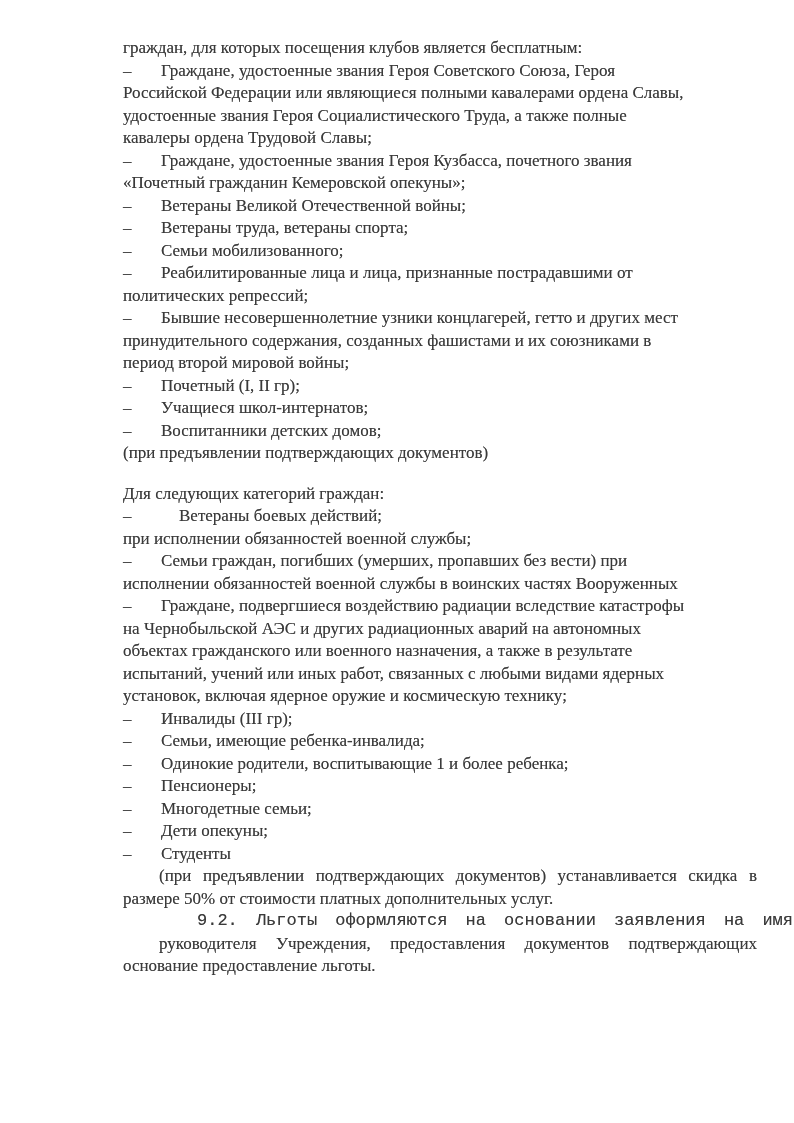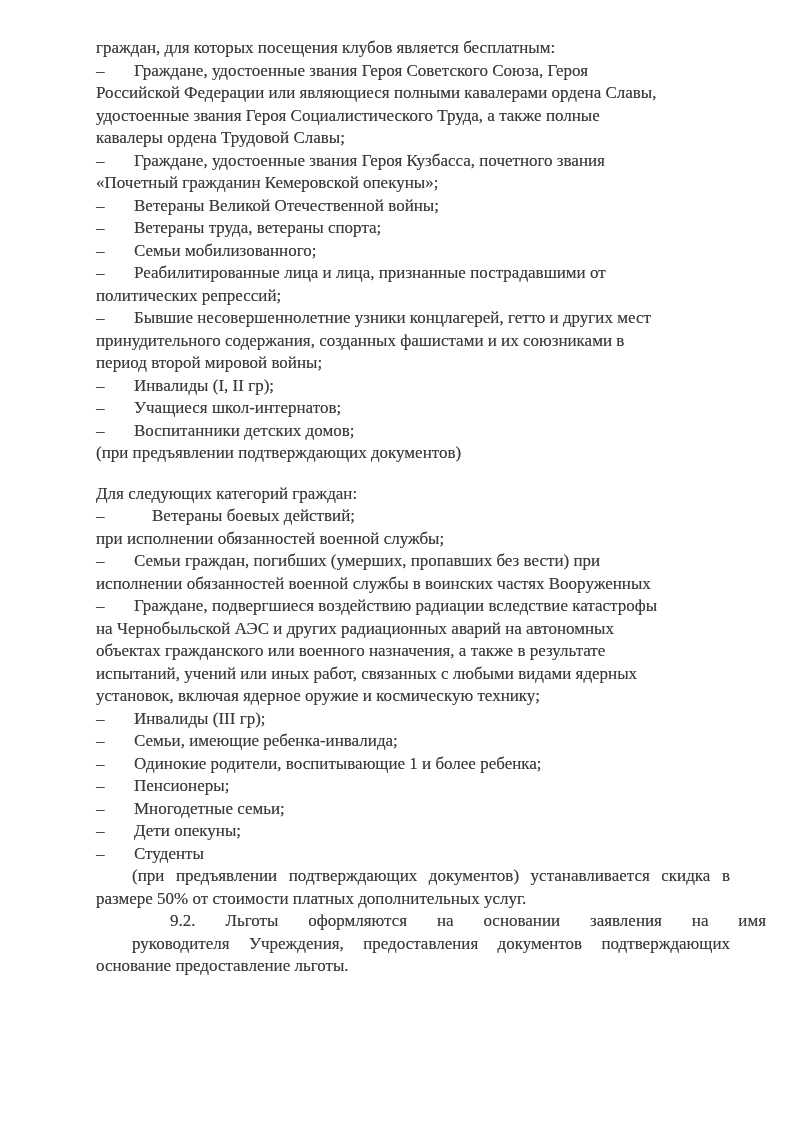--- a/index.html
+++ b/index.html
@@ -6,21 +6,21 @@
   .page{
     position:relative;
     width:794px;height:1123px;
     margin:0 auto;
     background:#ffffff;
     overflow:hidden;
     font-family:"Liberation Serif","DejaVu Serif",serif;
   }
   .doc-body{
     position:absolute;
-    left:96px;top:37px;
+    left:123px;top:37px;
     width:634px;
     font-size:17px;
     line-height:22.5px;
     color:#3a3a3a;
     text-shadow:0 0 0.5px rgba(58,58,58,0.55);
   }
   .ln{
     height:22.5px;
     white-space:nowrap;
   }
@@ -31,21 +31,21 @@
     overflow:hidden;
     margin-left:36px;
   }
   .jl::after{
     content:"";
     display:inline-block;
     width:100%;
     height:0;
     line-height:0;
   }
-  .ind{ padding-left:38px; width:596px; }
+  .ind{ padding-left:38px; width:596px;font-family:Liberation Mono, monospace; }
   .dash{
     display:inline-block;
     width:38px;
   }
   .dash.wide{ width:56px; }
   .blank{ height:18px; }
 </style>
 </head>
 <body>
 
@@ -59,21 +59,21 @@
       <div class="ln"><span class="dash">–</span><span>Граждане, удостоенные звания Героя Кузбасса, почетного звания</span></div>
       <div class="ln"><span>«Почетный гражданин Кемеровской опекуны»;</span></div>
       <div class="ln"><span class="dash">–</span><span>Ветераны Великой Отечественной войны;</span></div>
       <div class="ln"><span class="dash">–</span><span>Ветераны труда, ветераны спорта;</span></div>
       <div class="ln"><span class="dash">–</span><span>Семьи мобилизованного;</span></div>
       <div class="ln"><span class="dash">–</span><span>Реабилитированные лица и лица, признанные пострадавшими от</span></div>
       <div class="ln"><span>политических репрессий;</span></div>
       <div class="ln"><span class="dash">–</span><span>Бывшие несовершеннолетние узники концлагерей, гетто и других мест</span></div>
       <div class="ln"><span>принудительного содержания, созданных фашистами и их союзниками в</span></div>
       <div class="ln"><span>период второй мировой войны;</span></div>
-      <div class="ln"><span class="dash">–</span><span>Инвалиды (I, II гр);</span></div>
+      <div class="ln"><span class="dash">–</span><span>Почетный (I, II гр);</span></div>
       <div class="ln"><span class="dash">–</span><span>Учащиеся школ-интернатов;</span></div>
       <div class="ln"><span class="dash">–</span><span>Воспитанники детских домов;</span></div>
       <div class="ln"><span>(при предъявлении подтверждающих документов)</span></div>
       <div class="blank"></div>
       <div class="ln"><span>Для следующих категорий граждан:</span></div>
       <div class="ln"><span class="dash wide">–</span><span>Ветераны боевых действий;</span></div>
       <div class="ln"><span>при исполнении обязанностей военной службы;</span></div>
       <div class="ln"><span class="dash">–</span><span>Семьи граждан, погибших (умерших, пропавших без вести) при</span></div>
       <div class="ln"><span>исполнении обязанностей военной службы в воинских частях Вооруженных</span></div>
       <div class="ln"><span class="dash">–</span><span>Граждане, подвергшиеся воздействию радиации вследствие катастрофы</span></div>

